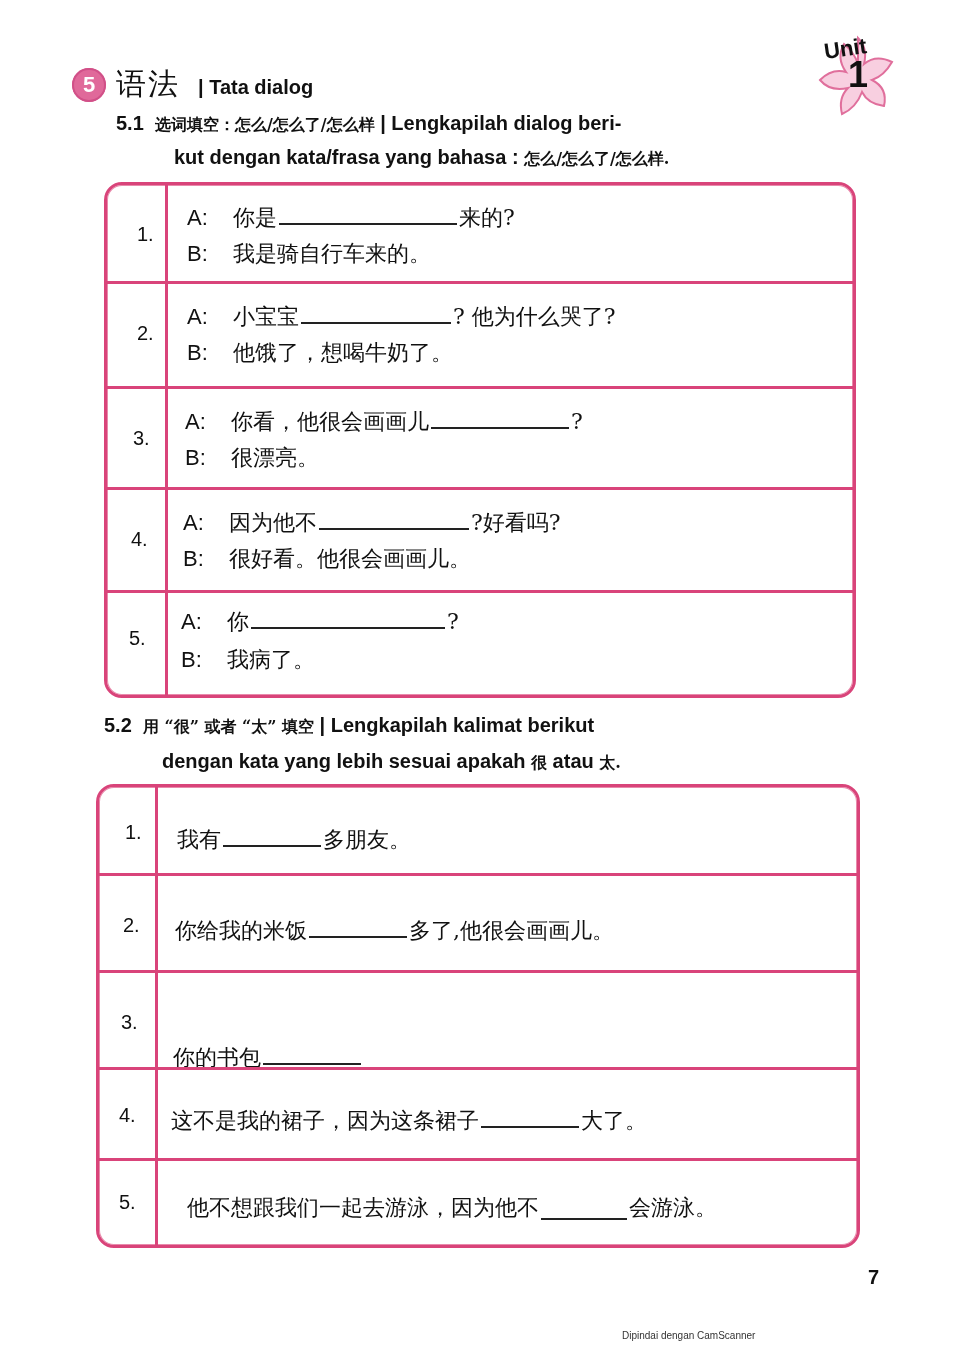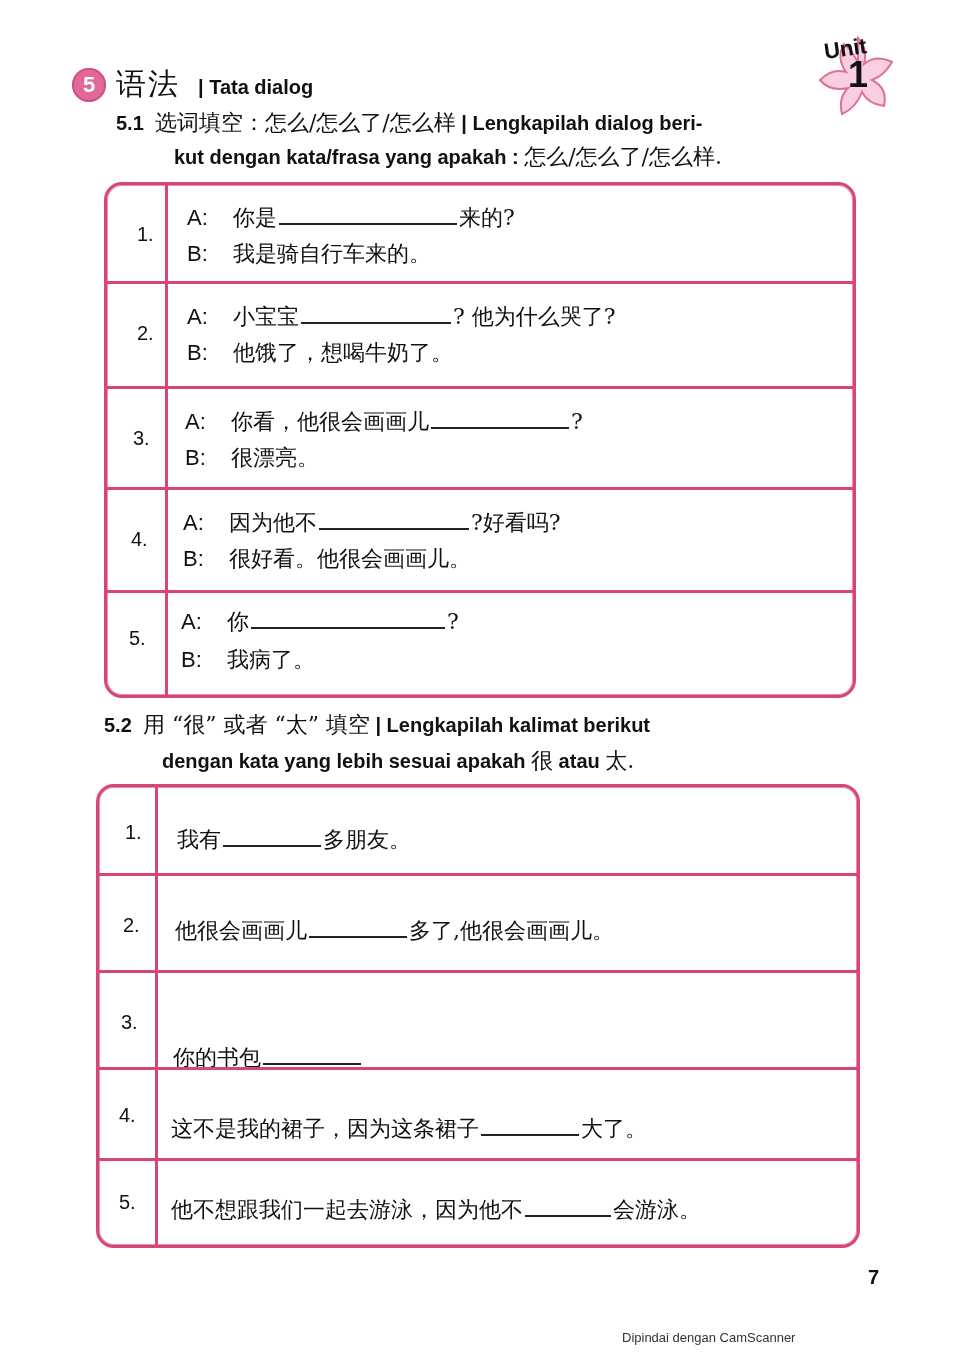--- a/index.html
+++ b/index.html
@@ -14,35 +14,35 @@
     font-weight: bold; font-size: 22px; display: flex; align-items: center; justify-content: center;
     box-shadow: inset 0 0 0 2px #d15088;
   }
   .sec-title { font-size: 30px; margin-left: 10px; letter-spacing: 2px; }
   .sec-sub { font-size: 20px; font-weight: bold; margin-left: 18px; margin-top: 6px; }
   .unit-badge { position: absolute; left: 810px; top: 32px; width: 96px; height: 88px; }
   .unit-badge .u-text { position: absolute; left: 14px; top: 4px; font-weight: bold; font-size: 22px; transform: rotate(-8deg); }
   .unit-badge .u-num { position: absolute; left: 38px; top: 22px; font-weight: bold; font-size: 36px; }
 
   .instr { position: absolute; font-size: 20px; font-weight: bold; line-height: 34px; }
-  .instr .cn { font-family: "DejaVu Serif", serif; font-weight: normal; font-size: 22px; }
+  .instr .cn { font-family: "DejaVu Serif", serif; font-weight: bold; font-size: 16px; }
 
   .tbl {
     position: absolute; border: 3px solid #d9447a; border-radius: 18px; background: #fff;
     box-shadow: inset 0 0 0 1px #e88aab;
   }
   .row { position: absolute; left: 0; right: 0; border-top: 3px solid #d9447a; }
   .row.first { border-top: none; }
   .divider { position: absolute; top: 0; bottom: 0; width: 3px; background: #d9447a; }
   .num { position: absolute; font-size: 20px; }
   .line { position: absolute; font-family: "DejaVu Serif", serif; font-size: 22px; white-space: nowrap; display: flex; align-items: baseline; }
   .line .spk { font-family: "Liberation Sans", sans-serif; font-size: 22px; width: 46px; }
   .blank { display: inline-block; border-bottom: 2px solid #222; height: 1em; margin: 0 2px; }
   .page-no { position: absolute; left: 868px; top: 1266px; font-weight: bold; font-size: 20px; }
-  .scan { position: absolute; left: 622px; top: 1330px; font-size: 13px; color: #333; }
+  .scan { position: absolute; left: 622px; top: 1330px; font-size: 10px; color: #333; }
 </style>
 </head>
 <body>
 
 <div class="sec-head">
   <div class="sec-num">5</div>
   <div class="sec-title serif">语法</div>
   <div class="sec-sub">| Tata dialog</div>
 </div>
 
@@ -55,21 +55,21 @@
   <span class="u-text">Unit</span>
   <span class="u-num">1</span>
 </div>
 
 <div class="instr" style="left:116px; top:106px;">
   <span>5.1</span>&nbsp;
   <span class="cn">选词填空：怎么/怎么了/怎么样</span>
   <span>| Lengkapilah dialog beri-</span>
 </div>
 <div class="instr" style="left:174px; top:140px;">
-  <span>kut dengan kata/frasa yang apakah :</span>
+  <span>kut dengan kata/frasa yang bahasa :</span>
   <span class="cn">怎么/怎么了/怎么样.</span>
 </div>
 
 <div class="tbl" style="left:104px; top:182px; width:746px; height:510px;">
   <div class="divider" style="left:58px;"></div>
 
   <div class="row first" style="top:0; height:96px;">
     <div class="num" style="left:30px; top:38px;">1.</div>
     <div class="line" style="left:80px; top:16px;">
       <span class="spk">A:</span>
@@ -160,46 +160,46 @@
     <div class="line" style="left:78px; top:36px;">
       <span>我有</span>
       <span class="blank" style="width:98px"></span>
       <span>多朋友。</span>
     </div>
   </div>
 
   <div class="row" style="top:86px; height:94px;">
     <div class="num" style="left:24px; top:38px;">2.</div>
     <div class="line" style="left:76px; top:38px;">
-      <span>他很会画画儿</span>
+      <span>你给我的米饭</span>
       <span class="blank" style="width:98px"></span>
       <span>多了,他很会画画儿。</span>
     </div>
   </div>
 
   <div class="row" style="top:183px; height:94px;">
     <div class="num" style="left:22px; top:38px;">3.</div>
     <div class="line" style="left:74px; top:38px;margin-top:30px;">
       <span>你的书包</span>
       <span class="blank" style="width:98px"></span>
     </div>
   </div>
 
   <div class="row" style="top:280px; height:88px;">
     <div class="num" style="left:20px; top:34px;">4.</div>
-    <div class="line" style="left:72px; top:34px;margin-top:8px;">
+    <div class="line" style="left:72px; top:34px;">
       <span>这不是我的裙子，因为这条裙子</span>
       <span class="blank" style="width:98px"></span>
       <span>大了。</span>
     </div>
   </div>
 
   <div class="row" style="top:371px; height:84px;">
     <div class="num" style="left:20px; top:30px;">5.</div>
-    <div class="line" style="left:72px; top:32px;">
+    <div class="line" style="left:88px; top:32px;align-items:center;">
       <span>他不想跟我们一起去游泳，因为他不</span>
       <span class="blank" style="width:86px"></span>
       <span>会游泳。</span>
     </div>
   </div>
 </div>
 
 <div class="page-no">7</div>
 <div class="scan">Dipindai dengan CamScanner</div>
 

